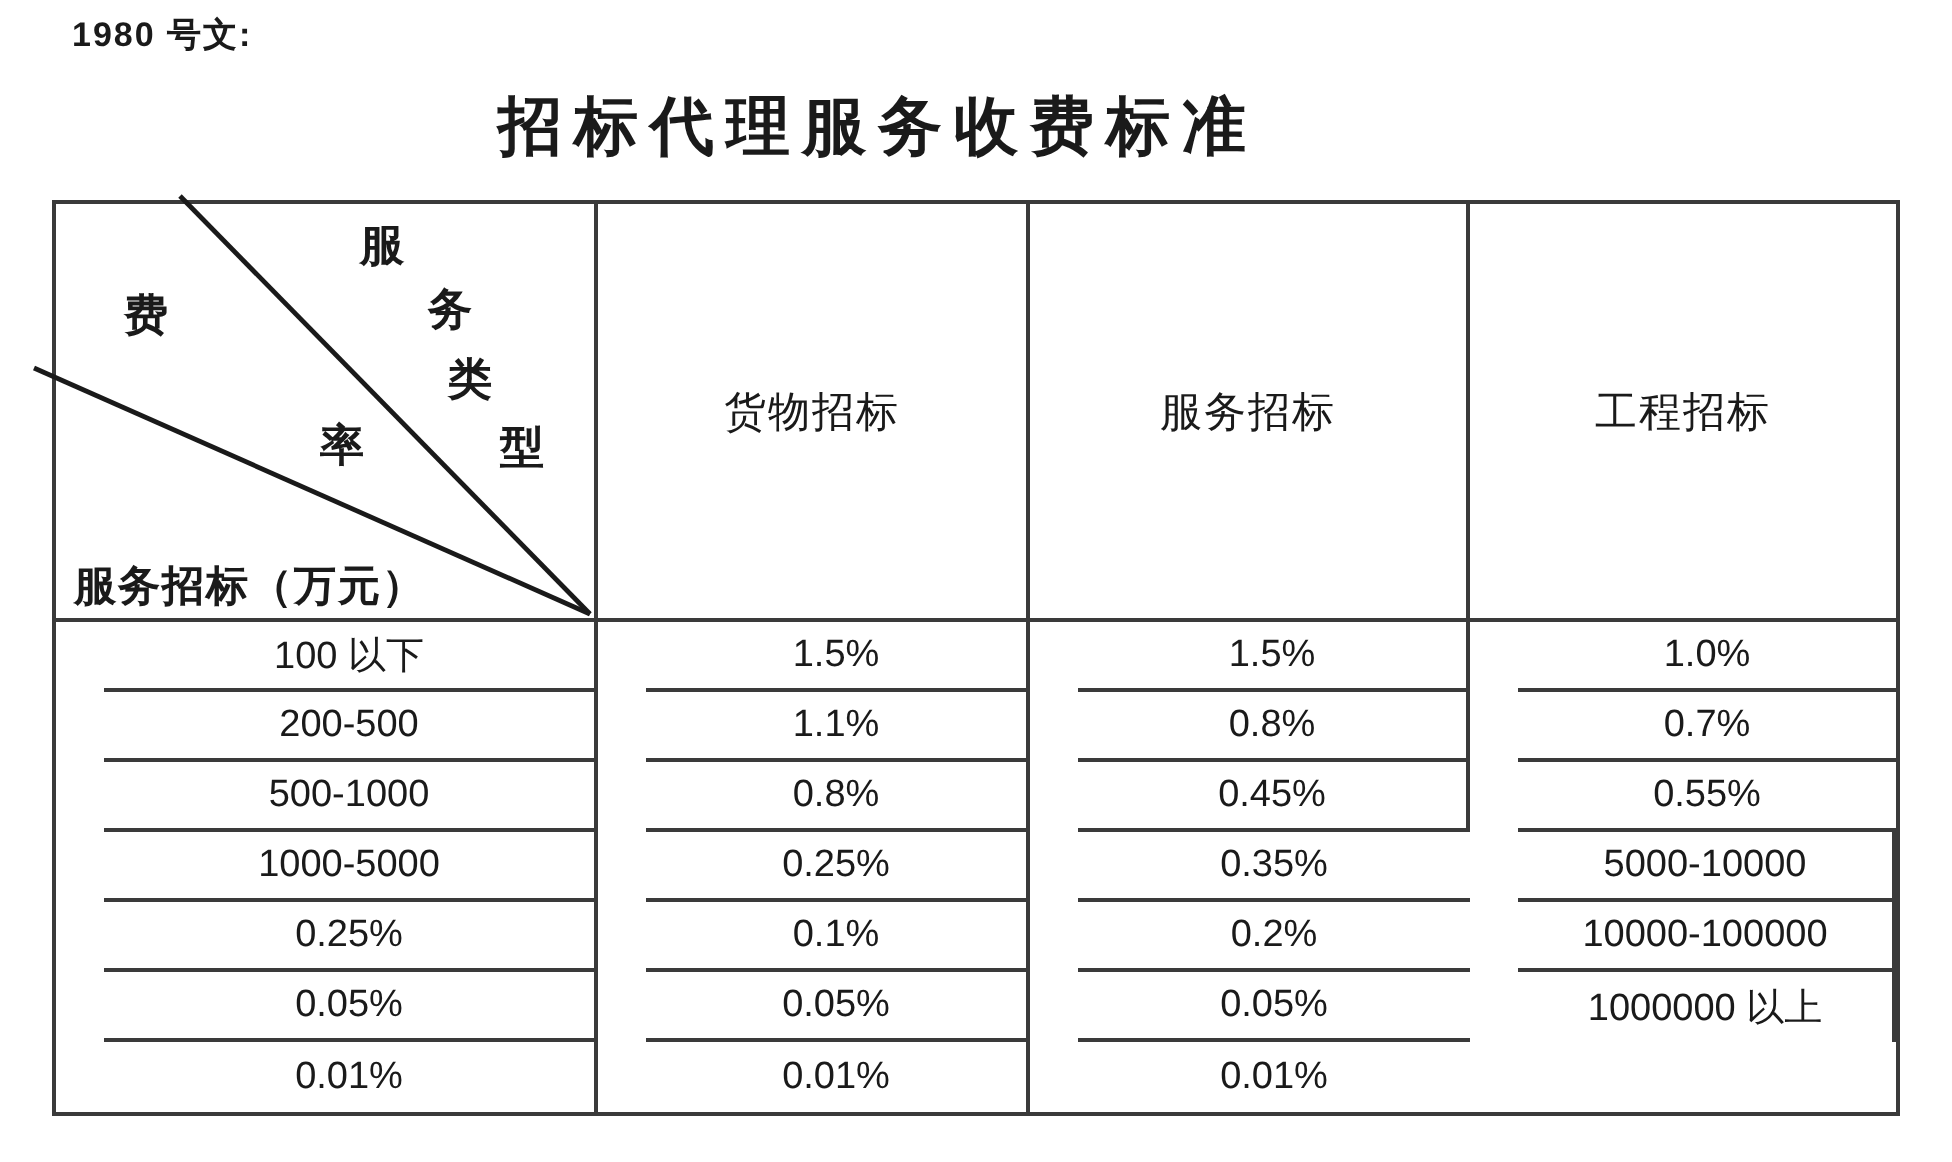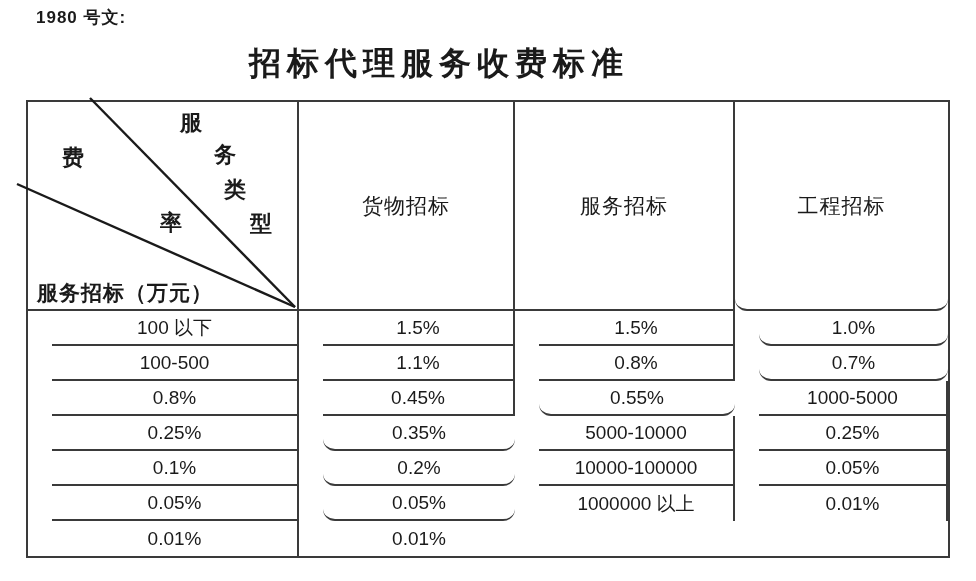--- a/index.html
+++ b/index.html
@@ -57,21 +57,21 @@
 
   .cell {
     display: flex;
     align-items: center;
     justify-content: center;
     border-right: 2px solid #3a3a3a;
     border-bottom: 2px solid #3a3a3a;
     box-sizing: border-box;
     overflow: visible;
   }
-  .cell.last-col { border-right: none; border-radius: 12px; }
+  .cell.last-col { border-right: none; }
   .cell.last-row { border-bottom: none; }
 
   .col-header {
     font-family: Liberation Serif, serif;
     font-size: 21px;
     letter-spacing: 1px;
   }
 
   .row-label, .fee-value {
     font-family: "Liberation Sans", "DejaVu Sans", sans-serif;
@@ -136,25 +136,26 @@
   </div>
   <div class="cell col-header">货物招标</div>
   <div class="cell col-header">服务招标</div>
   <div class="cell col-header last-col">工程招标</div>
 
   <div class="cell row-label">100 以下</div>
   <div class="cell fee-value">1.5%</div>
   <div class="cell fee-value">1.5%</div>
   <div class="cell fee-value last-col">1.0%</div>
 
-  <div class="cell row-label">100-500</div>
+  <div class="cell row-label">200-500</div>
   <div class="cell fee-value">1.1%</div>
   <div class="cell fee-value">0.8%</div>
   <div class="cell fee-value last-col">0.7%</div>
 
+  <div class="cell row-label">500-1000</div>
   <div class="cell fee-value">0.8%</div>
   <div class="cell fee-value">0.45%</div>
   <div class="cell fee-value last-col">0.55%</div>
 
   <div class="cell row-label">1000-5000</div>
   <div class="cell fee-value">0.25%</div>
   <div class="cell fee-value last-col">0.35%</div>
 
   <div class="cell row-label">5000-10000</div>
   <div class="cell fee-value">0.25%</div>

